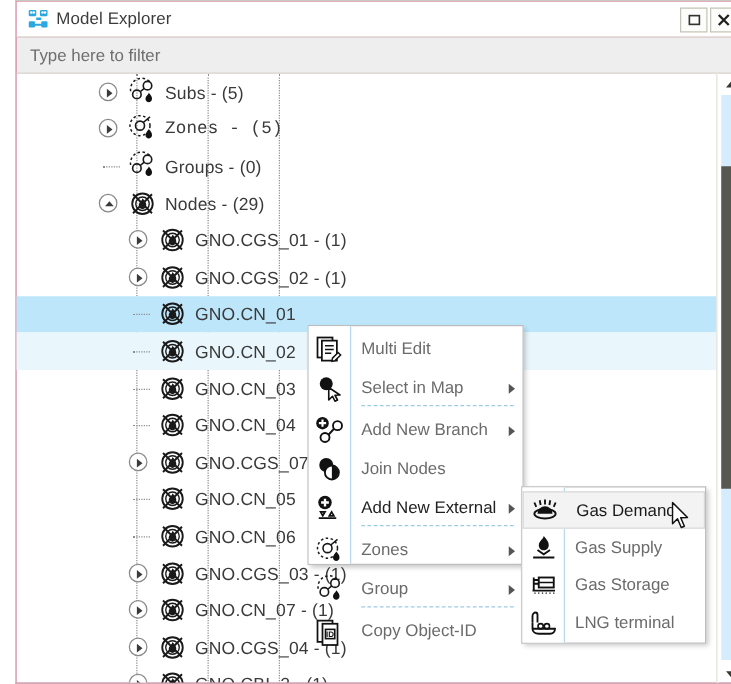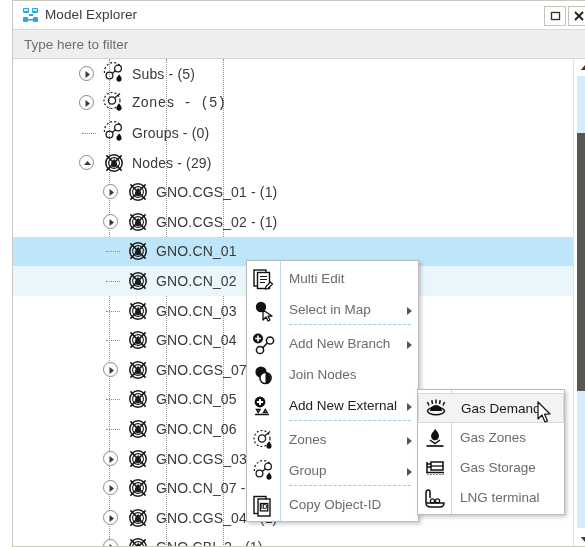--- a/index.html
+++ b/index.html
@@ -127,21 +127,21 @@
     position: absolute; left: 3px;
     width: 16px; height: 16px;
     display: flex; align-items: center; justify-content: center;
   }
   #vs-up { top: 0px; }
   #vs-down { bottom: 0px; }
 
   
   #ctxmenu {
     position: absolute; left: 233px; top: 259px;
-    width: 173px; height: 262px;
+    width: 173px; height: 192px;
     background: #ffffff;
     border: 1px solid #bdbdbd;
     box-shadow: 2px 2px 4px rgba(0,0,0,0.22);
   }
   #ctx-gutter {
     position: absolute; left: 0; top: 0;
     width: 34px; height: 100%;
     background: #ffffff;
     border-right: 1px solid #b9d9ea;
   }
@@ -576,21 +576,21 @@
             <path d="M6 9.5 L4.5 6 M9.5 8 L8.8 4.2 M13 7.5 L13 3.6 M16.5 8 L17.2 4.2 M20 9.5 L21.5 6" stroke="#111" stroke-width="1.5"></path>
           </svg></div>
         <div class="sub-label bold">Gas Demand</div>
       </div>
       <div class="sub-item" style="top: 33px;">
         <div class="sub-icon"><svg width="26" height="26" viewBox="0 0 26 26">
             <path transform="translate(13,9.5) scale(0.95)" d="M0,-6 C3,-2.6 4.2,-0.6 4.2,1.5 C4.2,4.3 2.2,6 0,6 C-2.2,6 -4.2,4.3 -4.2,1.5 C-4.2,-0.6 -2.4,-2.2 -0.6,-4.4 Z" fill="#111"></path>
             <path d="M8 15 L13 18.5 L18 15" fill="none" stroke="#111" stroke-width="1.5"></path>
             <path d="M4.5 21 H21.5" stroke="#111" stroke-width="1.7"></path>
           </svg></div>
-        <div class="sub-label">Gas Zones</div>
+        <div class="sub-label">Gas Supply</div>
       </div>
       <div class="sub-item" style="top: 63px;">
         <div class="sub-icon"><svg width="26" height="26" viewBox="0 0 26 26">
             <rect x="9" y="7" width="12" height="8" fill="none" stroke="#111" stroke-width="1.5"></rect>
             <path d="M9 11 H21" stroke="#111" stroke-width="1.3"></path>
             <path d="M5 7 V17 M5 9 H9 M5 12 H9" stroke="#111" stroke-width="1.5"></path>
             <path d="M4 17.5 H22" stroke="#111" stroke-width="1.5"></path>
             <g stroke="#111" stroke-width="1" stroke-dasharray="1 2">
               <path d="M6 19 V22 M9 19 V22 M12 19 V22 M15 19 V22 M18 19 V22 M21 19 V22"></path>
             </g>

